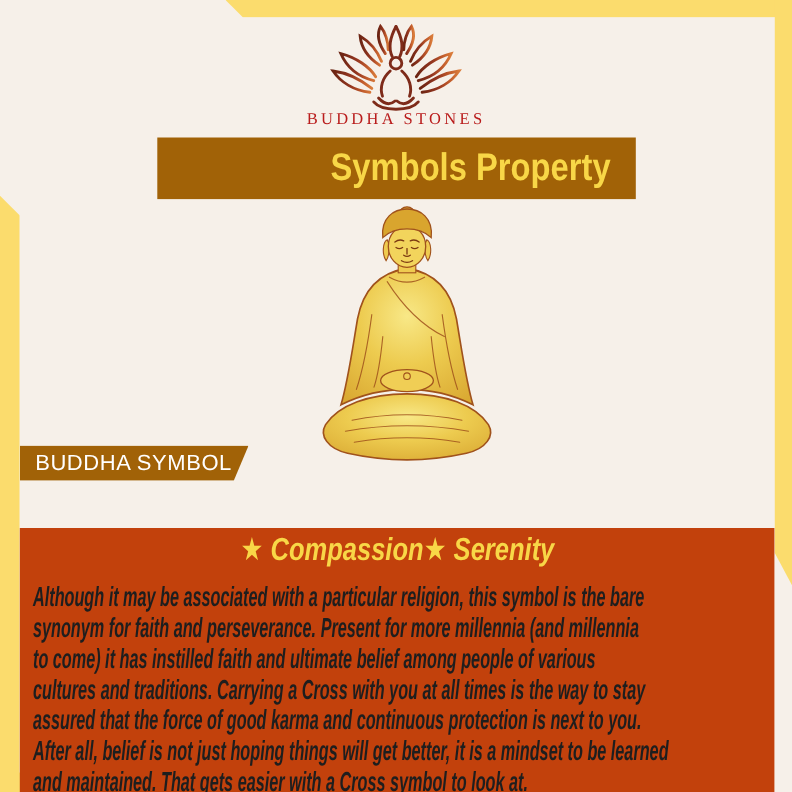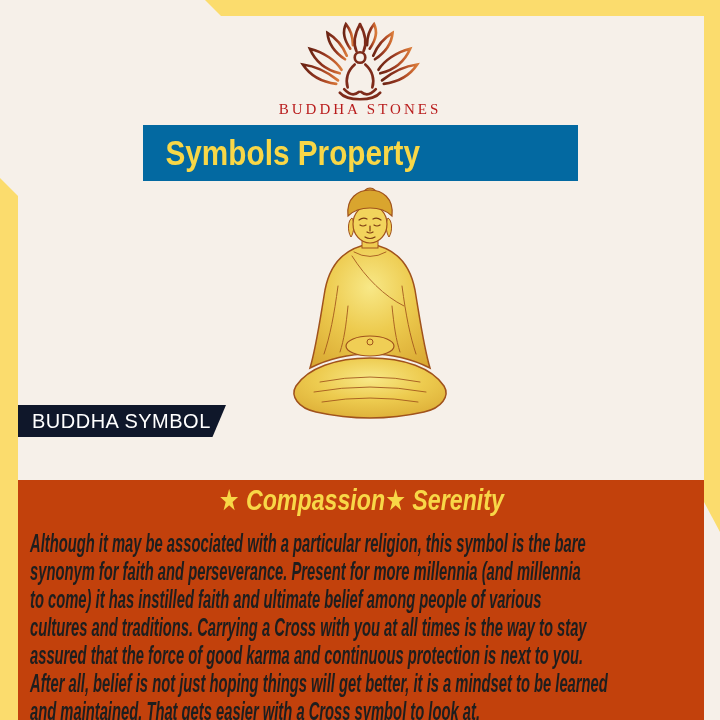--- a/index.html
+++ b/index.html
@@ -21,32 +21,32 @@
   
   .logo{position:absolute;left:294px;top:20px;width:132px;height:82px;}
   .brand{
     position:absolute;left:0;top:101px;width:720px;text-align:center;
     font-family:"Liberation Serif","DejaVu Serif",serif;
     font-size:15px;letter-spacing:3px;color:#b91c1c;
   }
   
   .banner{
     position:absolute;left:143px;top:125px;width:435px;height:56px;
-    background:#0369a1;display:flex;align-items:center;justify-content:flex-start;
+    background:#a16207;display:flex;align-items:center;justify-content:flex-end;
   }
   .banner .headline{
     display:inline-block;font-size:35px;font-weight:700;color:#F8D747;
     transform:scaleX(0.85);white-space:nowrap;
   }
   
   .buddha{position:absolute;left:280px;top:186px;width:180px;height:256px;}
   
   .symbol-label{
     position:absolute;left:18px;top:405px;width:208px;height:32px;
-    background:#0f172a;color:#FFFFFF;font-size:20px;line-height:32px;
+    background:#a16207;color:#FFFFFF;font-size:20px;line-height:32px;
     padding-left:14px;letter-spacing:0.5px;box-sizing:border-box;
     clip-path:polygon(0 0,100% 0,93.5% 100%,0 100%);
     white-space:nowrap;
   }
   
   .panel{
     position:absolute;left:18px;top:480px;width:686px;height:245px;
     background:#c2410c;
     font-style:italic;
   }

